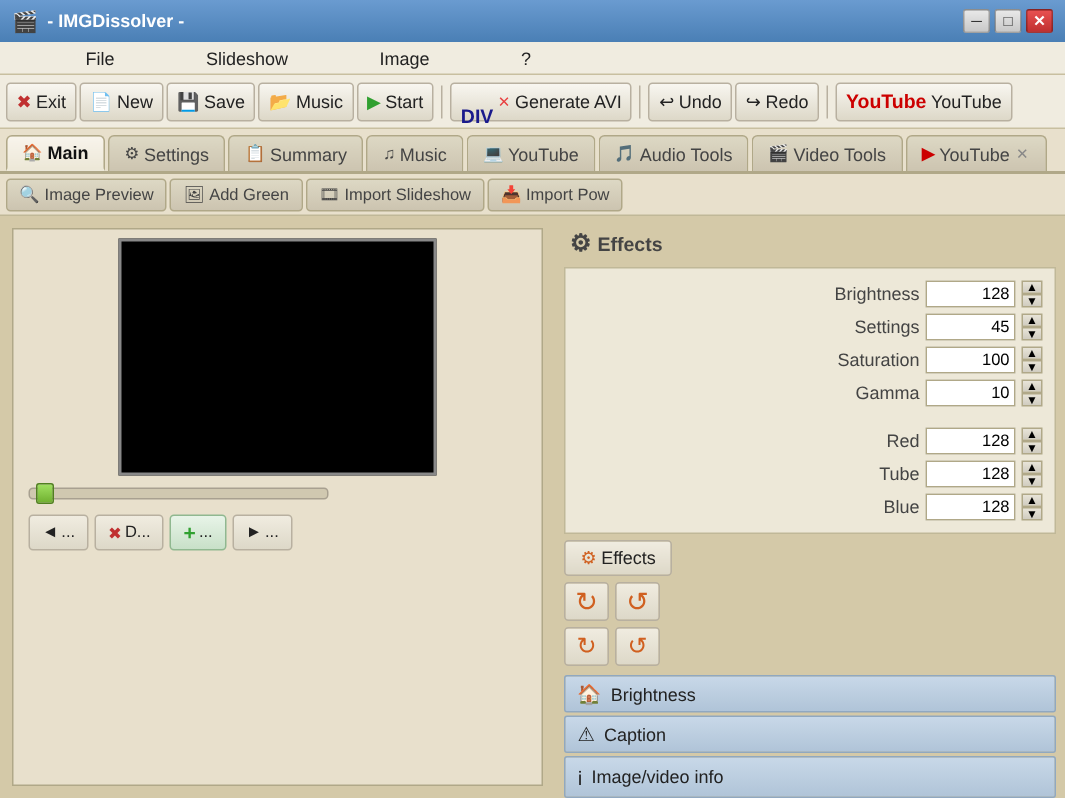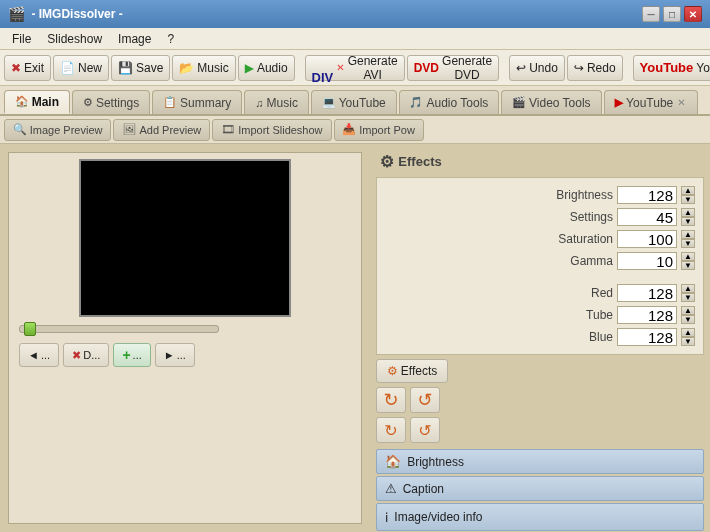--- a/index.html
+++ b/index.html
@@ -44,20 +44,21 @@
       display: flex;
       align-items: center;
       padding: 0 4px;
       border-bottom: 1px solid #c8bfa0;
     }
     .menu-item {
       padding: 2px 8px;
       cursor: pointer;
       color: #222;
       font-size: 12px;
+      margin-left: 45px;
     }
 
     
     .toolbar {
       background: #f0ece0;
       height: 36px;
       display: flex;
       align-items: center;
       padding: 0 4px;
       border-bottom: 1px solid #c8bfa0;
@@ -232,21 +233,21 @@
       text-align: right;
       color: #444;
       font-size: 12px;
       width: 70px;
     }
     .effect-input {
       width: 60px;
       height: 18px;
       border: 1px solid #b0a888;
       background: white;
-      font-size: 15px;
+      font-size: 11px;
       padding: 0 3px;
       text-align: right;
     }
     .spinner-btns {
       display: flex; flex-direction: column;
     }
     .spin-btn {
       width: 14px; height: 9px;
       background: linear-gradient(to bottom, #e8e4d8, #d0ccc0);
       border: 1px solid #b0a888;
@@ -334,31 +335,27 @@
   <button class="toolbar-btn">
     <span style="color:#4080c0;">💾</span>
     <span>Save</span>
   </button>
   <button class="toolbar-btn">
     <span style="color:#d08030;">📂</span>
     <span>Music</span>
   </button>
   <button class="toolbar-btn">
     <span style="color:#30a030;">▶</span>
-    <span>Audio</span>
+    <span>Start</span>
   </button>
   <div class="toolbar-sep"></div>
   <button class="toolbar-btn">
     <span style="font-weight:900; font-size:13px; color:#1a1a8c;margin-top:20px;">DIV</span>
       <span style="color:#e84040; font-size:10px;">✕</span>
     <span>Generate AVI</span>
-  </button>
-  <button class="toolbar-btn">
-    <span style="font-weight:900; font-size:12px; color:#cc0000;">DVD</span>
-    <span>Generate DVD</span>
   </button>
   <div class="toolbar-sep"></div>
   <button class="toolbar-btn">
     <span>↩</span>
     <span>Undo</span>
   </button>
   <button class="toolbar-btn">
     <span>↪</span>
     <span>Redo</span>
   </button>
@@ -405,21 +402,21 @@
   </div>
 </div>
 
 <div class="sub-tabs">
   <div class="sub-tab">
     <span>🔍</span>
     <span>Image Preview</span>
   </div>
   <div class="sub-tab">
     <span>🖼</span>
-    <span>Add Preview</span>
+    <span>Add Green</span>
   </div>
   <div class="sub-tab">
     <span>🎞</span>
     <span>Import Slideshow</span>
   </div>
   <div class="sub-tab">
     <span>📥</span>
     <span>Import Pow</span>
   </div>
 </div>

